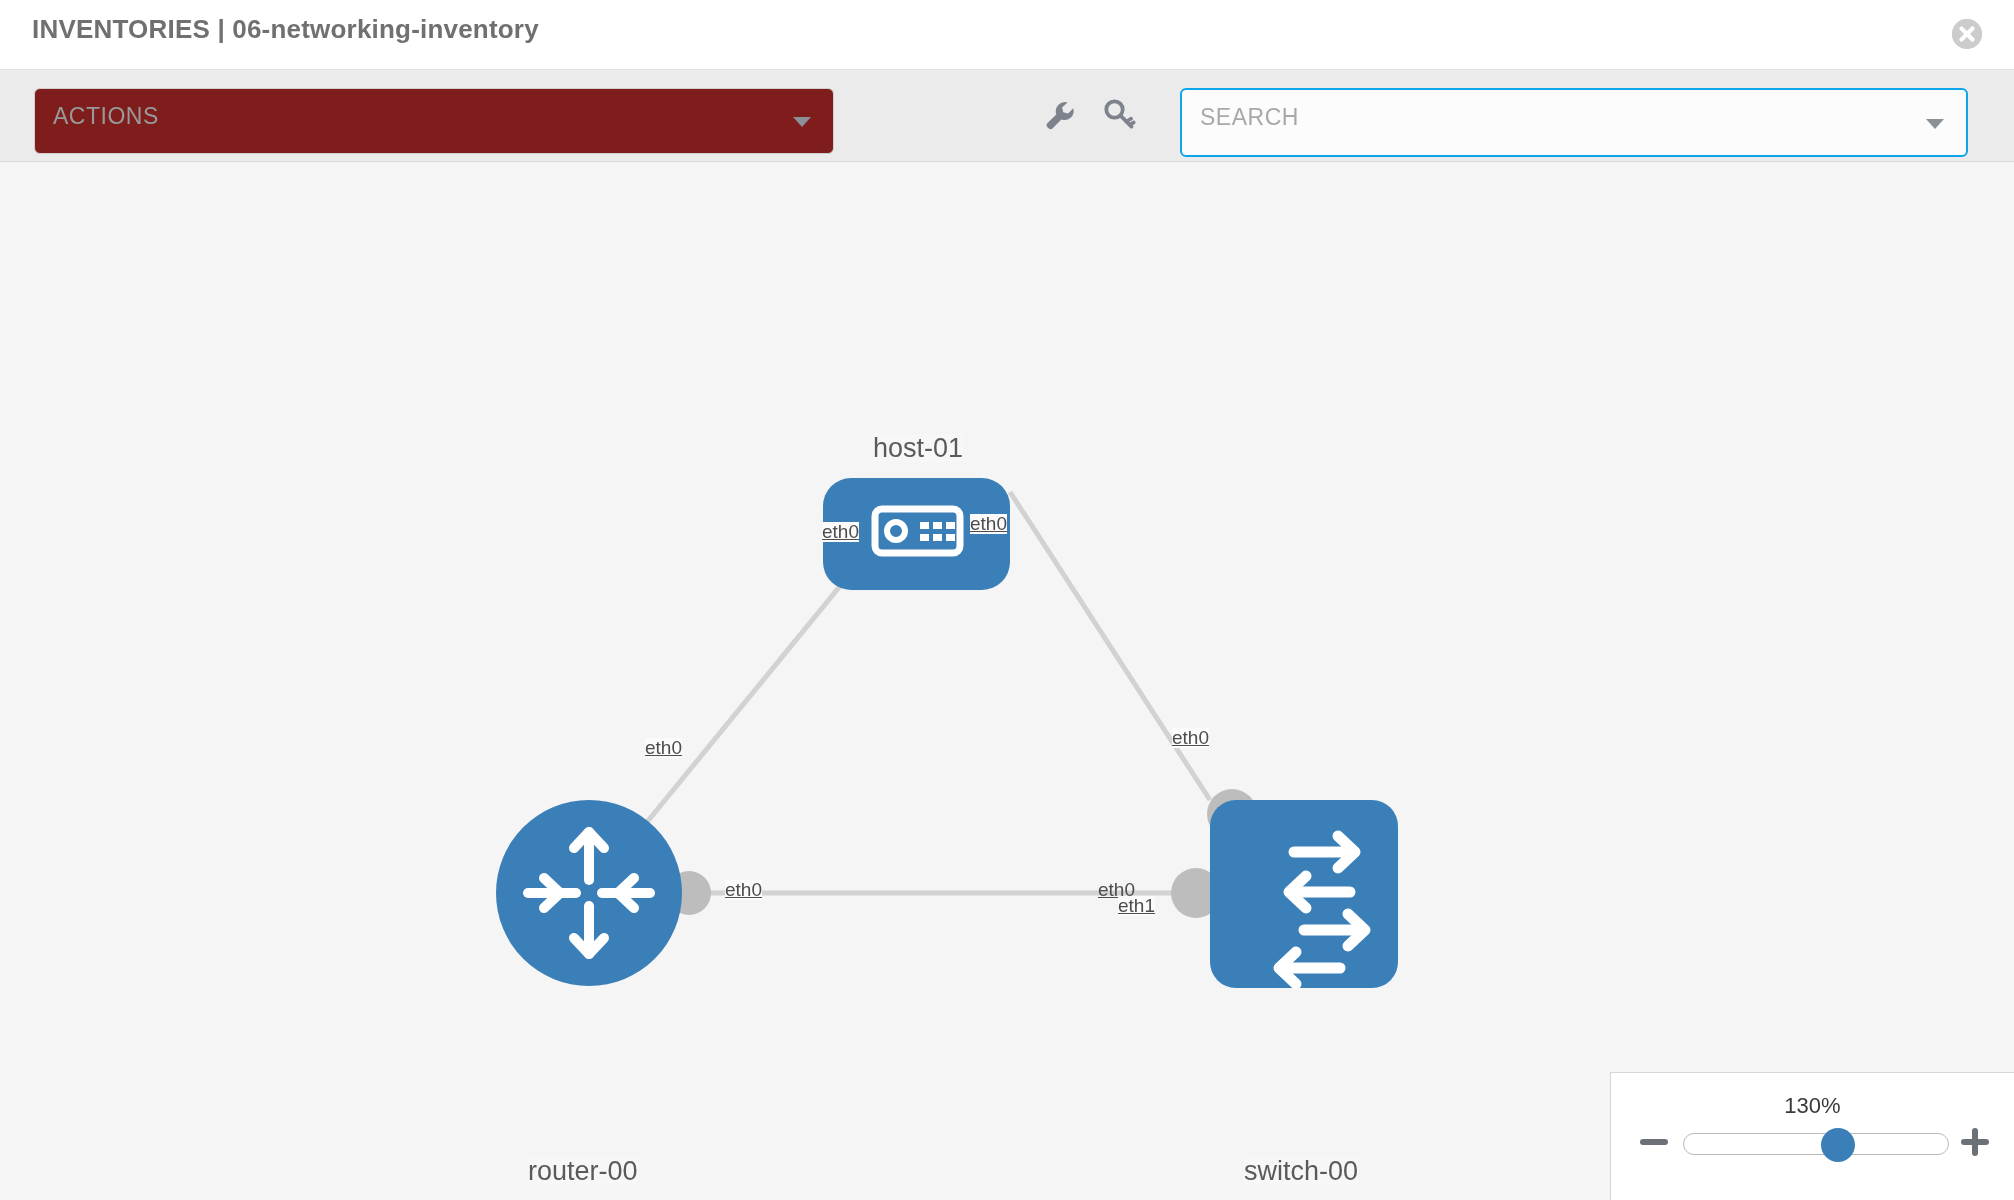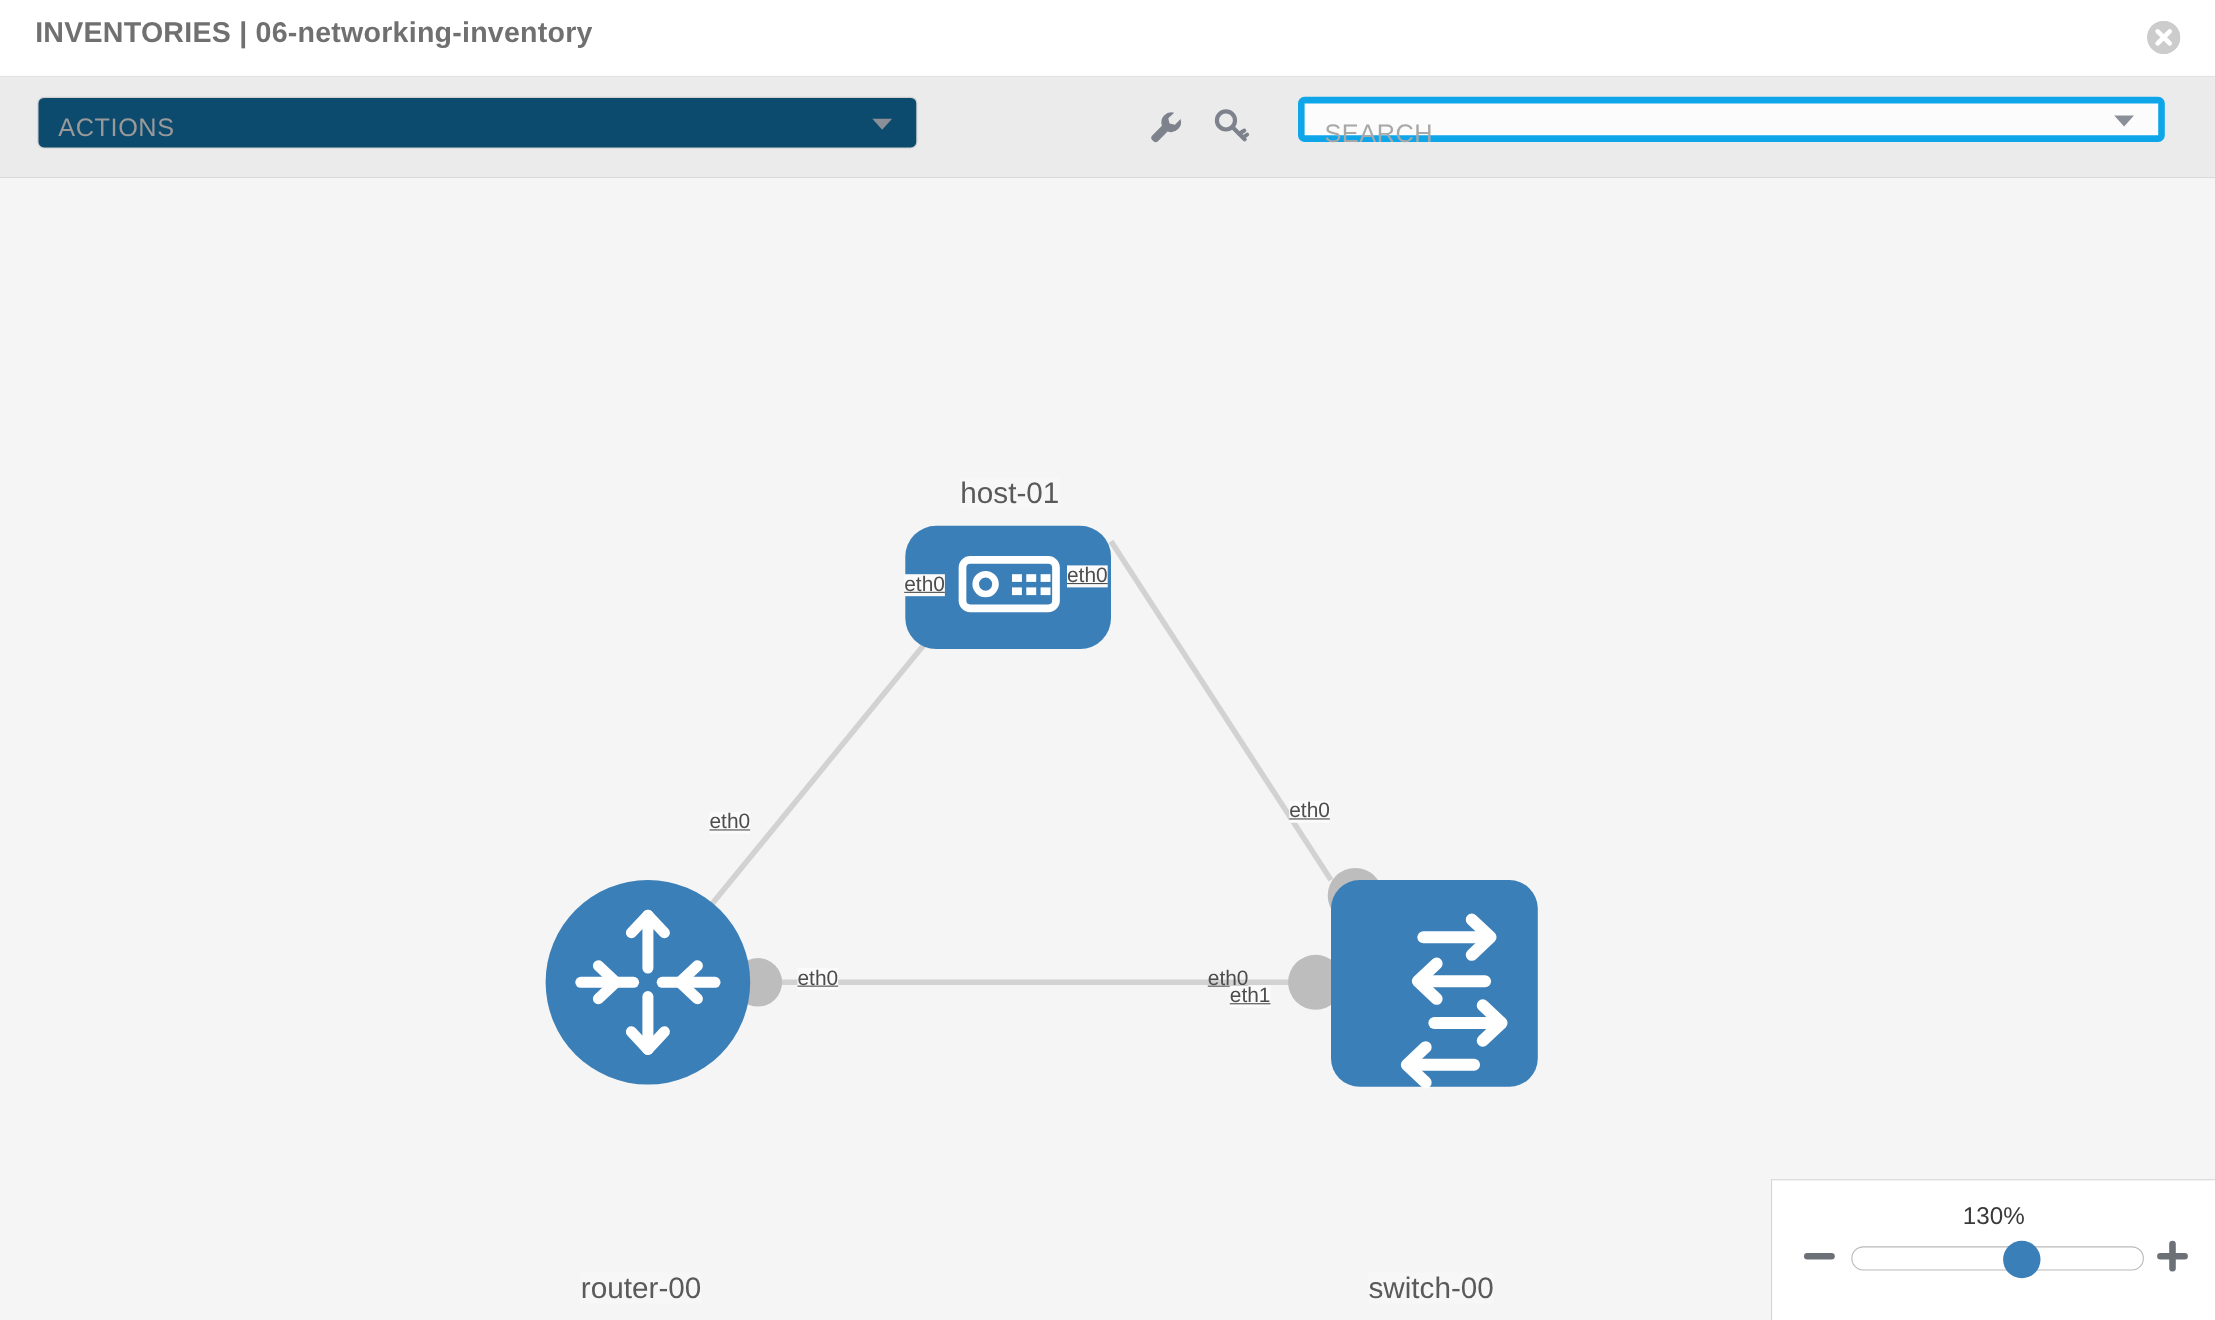--- a/index.html
+++ b/index.html
@@ -55,22 +55,22 @@
     position: absolute;
     top: 70px; left: 0;
     width: 2014px;
     height: 92px;
     background: #ebebeb;
     border-bottom: 1px solid #d8d8d8;
   }
   .actions-select {
     position: absolute;
     left: 34px; top: 18px;
-    width: 800px; height: 47px;
-    background: #0c4a6e;
+    width: 800px; height: 66px;
+    background: #7f1d1d;
     border: 1px solid #cfcfcf;
     border-radius: 6px;
     cursor: pointer;
     padding-left: 20px;
   }
   .actions-label {
     position: absolute;
     left: 18px; top: 14px;
     font-size: 23px;
     color: #999999;
@@ -91,23 +91,23 @@
     width: 42px; height: 42px;
     cursor: pointer;
     color: #7d828c;
   }
   .tool-icon.wrench { left: 1038px; }
   .tool-icon.key { left: 1098px; }
 
   .search-box {
     position: absolute;
     left: 1180px; top: 18px;
-    width: 788px; height: 41px;
+    width: 788px; height: 69px;
     background: #fcfcfc;
-    border: 6px solid #0ea5e9;
+    border: 2px solid #0ea5e9;
     border-radius: 6px;
     cursor: text;
   }
   .search-label {
     position: absolute;
     left: 18px; top: 14px;
     font-size: 23px;
     color: #a8a8a8;
     letter-spacing: 0.5px;
   }

